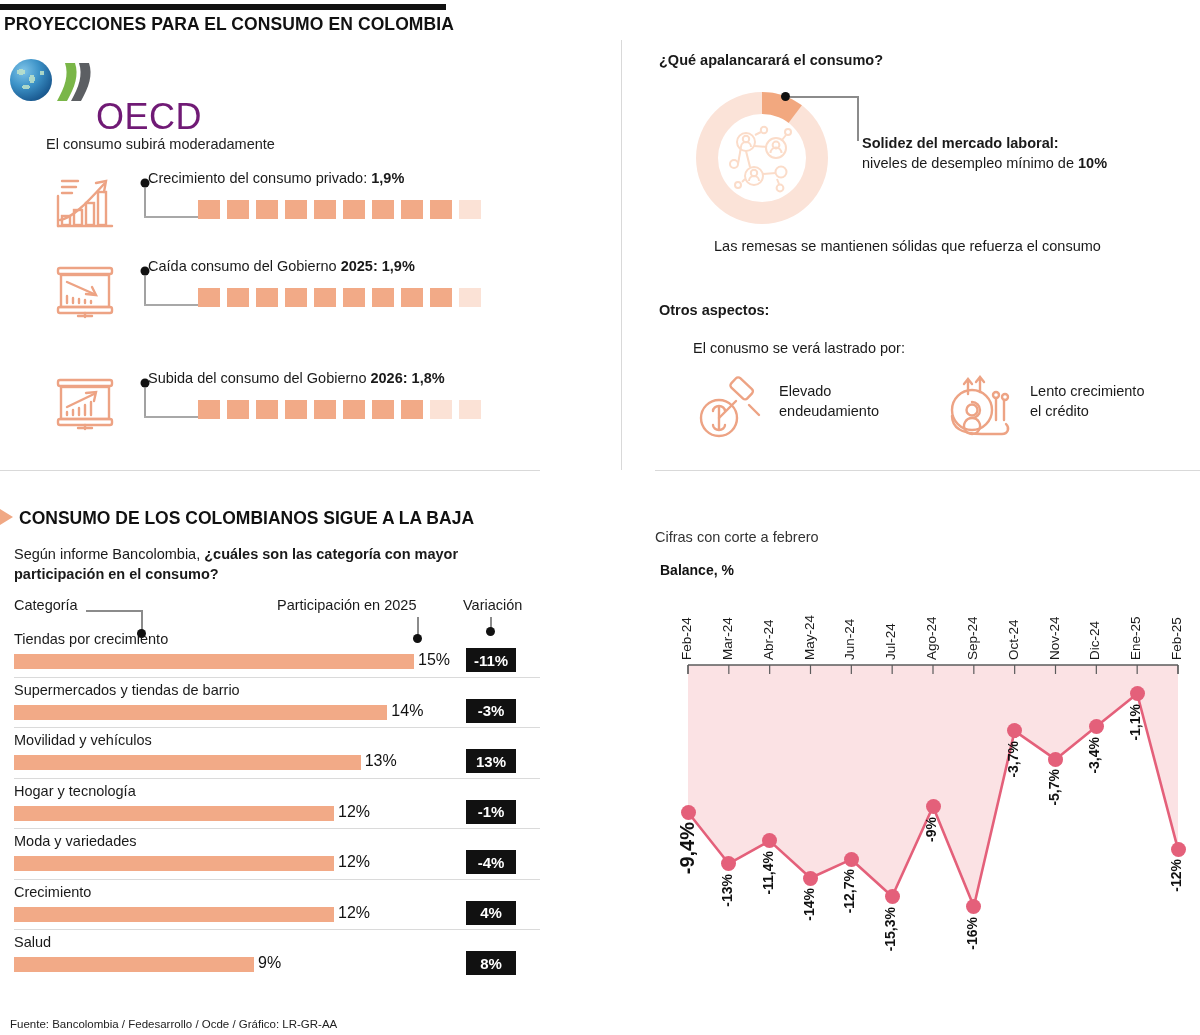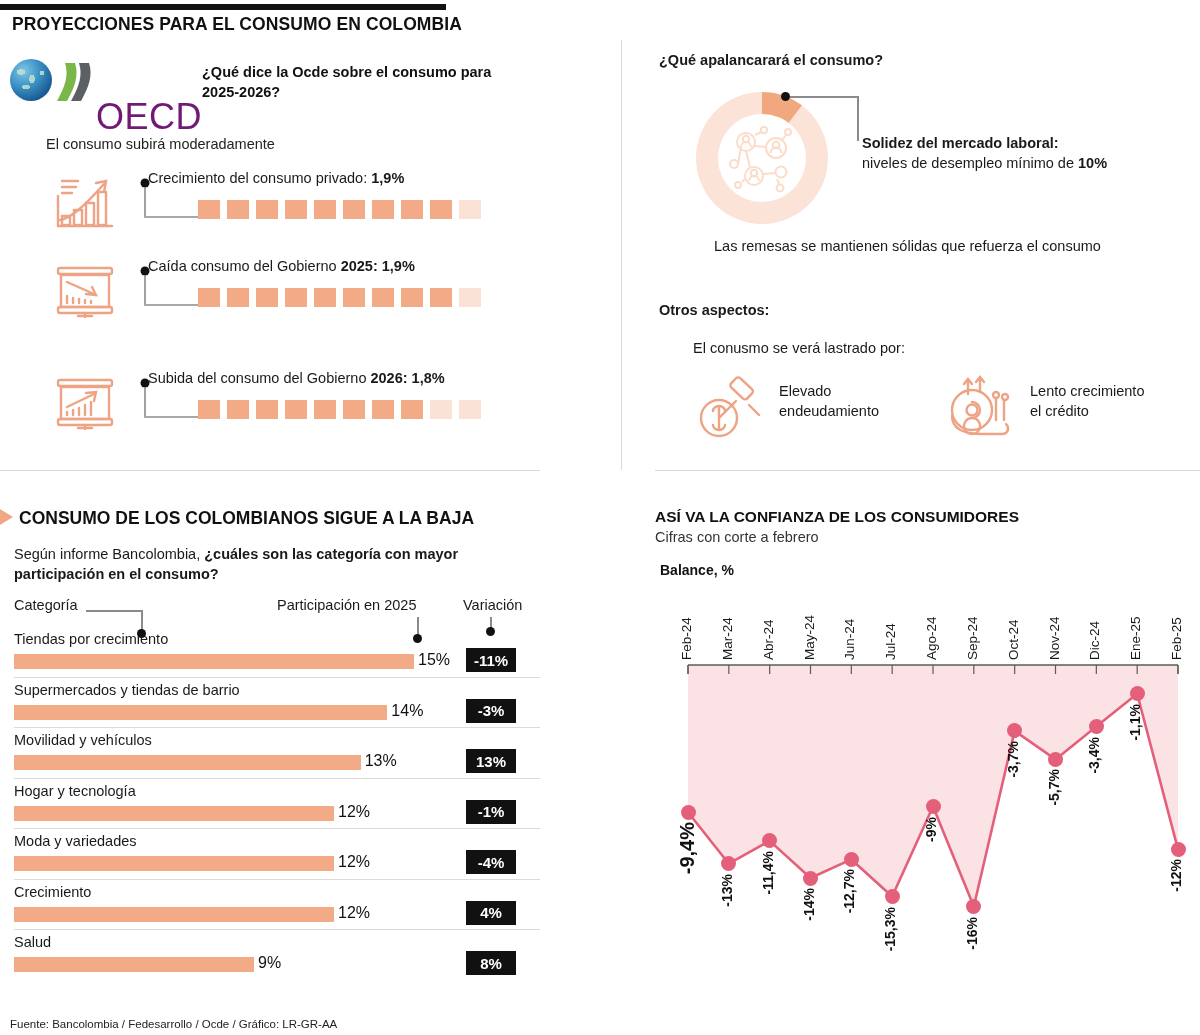--- a/index.html
+++ b/index.html
@@ -12,21 +12,21 @@
     overflow: hidden;
   }
   .page { position: relative; width: 1200px; height: 1035px; }
 
   
   .top-rule {
     position: absolute; left: 0; top: 4px;
     width: 446px; height: 6px; background: #111;
   }
   .main-title {
-    position: absolute; left: 12px; top: 14px;
+    position: absolute; left: 4px; top: 14px;
     font-size: 17.5px; font-weight: bold; letter-spacing: .1px;
     color: #111;
   }
 
   
   .oecd-logo { position: absolute; left: 10px; top: 56px; width: 182px; height: 48px; }
   .oecd-globe {
     position: absolute; left: 0; top: 3px; width: 42px; height: 42px; border-radius: 50%;
     background: radial-gradient(circle at 32% 28%, #7fc4e8 0%, #3d93c8 38%, #1d5f96 72%, #123f68 100%);
     overflow: hidden;
@@ -166,21 +166,20 @@
 
   <div class="oecd-logo">
     <div class="oecd-globe"></div>
     <svg class="oecd-chev" width="38" height="42" viewBox="0 0 38 42">
       <path d="M2 40 C10 26 14 14 10 2 L20 2 C24 14 20 26 12 40 Z" fill="#7ab648"></path>
       <path d="M16 40 C24 26 28 14 24 2 L34 2 C38 14 34 26 26 40 Z" fill="#5c5f63"></path>
     </svg>
     <div class="oecd-word">OECD</div>
   </div>
 
-  <div class="oecd-question">¿Qué dice la Ocde sobre el consumo para 2025-2026?</div>
   <div class="subhead-consumo">El consumo subirá moderadamente</div>
 
   <div class="oecd-row" style="top:170px">
     <svg class="ico" width="66" height="58" viewBox="0 0 66 58">
       <g stroke="#eda384" stroke-width="2.4" fill="none" stroke-linecap="round">
         <line x1="6" y1="52" x2="60" y2="52"></line>
         <line x1="6" y1="52" x2="6" y2="22"></line>
         <rect x="10" y="42" width="8" height="9"></rect>
         <rect x="22" y="36" width="8" height="15"></rect>
         <rect x="34" y="29" width="8" height="22"></rect>
@@ -445,21 +444,20 @@
       </div>
       <div class="cat-row">
         <div class="cr-line"></div>
         <div class="cr-name">Salud</div>
         <div class="cr-bar" style="width:240px"></div>
         <div class="cr-val" style="left:258px">9%</div>
         <div class="cr-badge">8%</div>
       </div>
     </div>
 
-  <div class="lc-title">ASÍ VA LA CONFIANZA DE LOS CONSUMIDORES</div>
   <div class="lc-sub">Cifras con corte a febrero</div>
   <div class="lc-ylab">Balance, %</div>
 
   <div id="line-chart" style="position:absolute;left:655px;top:598px;width:545px;height:420px">
     <svg id="lc-svg" width="545" height="420" viewBox="0 0 545 420">
         <polygon points="33,67 33,214.28571428571428 73.83333333333334,265.7142857142857 114.66666666666667,242.85714285714286 155.5,280 196.33333333333334,261.42857142857144 237.16666666666669,298.57142857142856 278,208.57142857142856 318.83333333333337,308.57142857142856 359.6666666666667,132.85714285714286 400.5,161.42857142857144 441.33333333333337,128.57142857142856 482.1666666666667,95.71428571428572 523,251.42857142857142 523,67" fill="#fbe2e4"></polygon>
         <line x1="33" y1="67" x2="523" y2="67" stroke="#5b5b5b" stroke-width="1.4"></line>
         <line x1="33" y1="67" x2="33" y2="76" stroke="#5b5b5b" stroke-width="1.2"></line>
         <line x1="73.83333333333334" y1="67" x2="73.83333333333334" y2="76" stroke="#5b5b5b" stroke-width="1.2"></line>
         <line x1="114.66666666666667" y1="67" x2="114.66666666666667" y2="76" stroke="#5b5b5b" stroke-width="1.2"></line>

